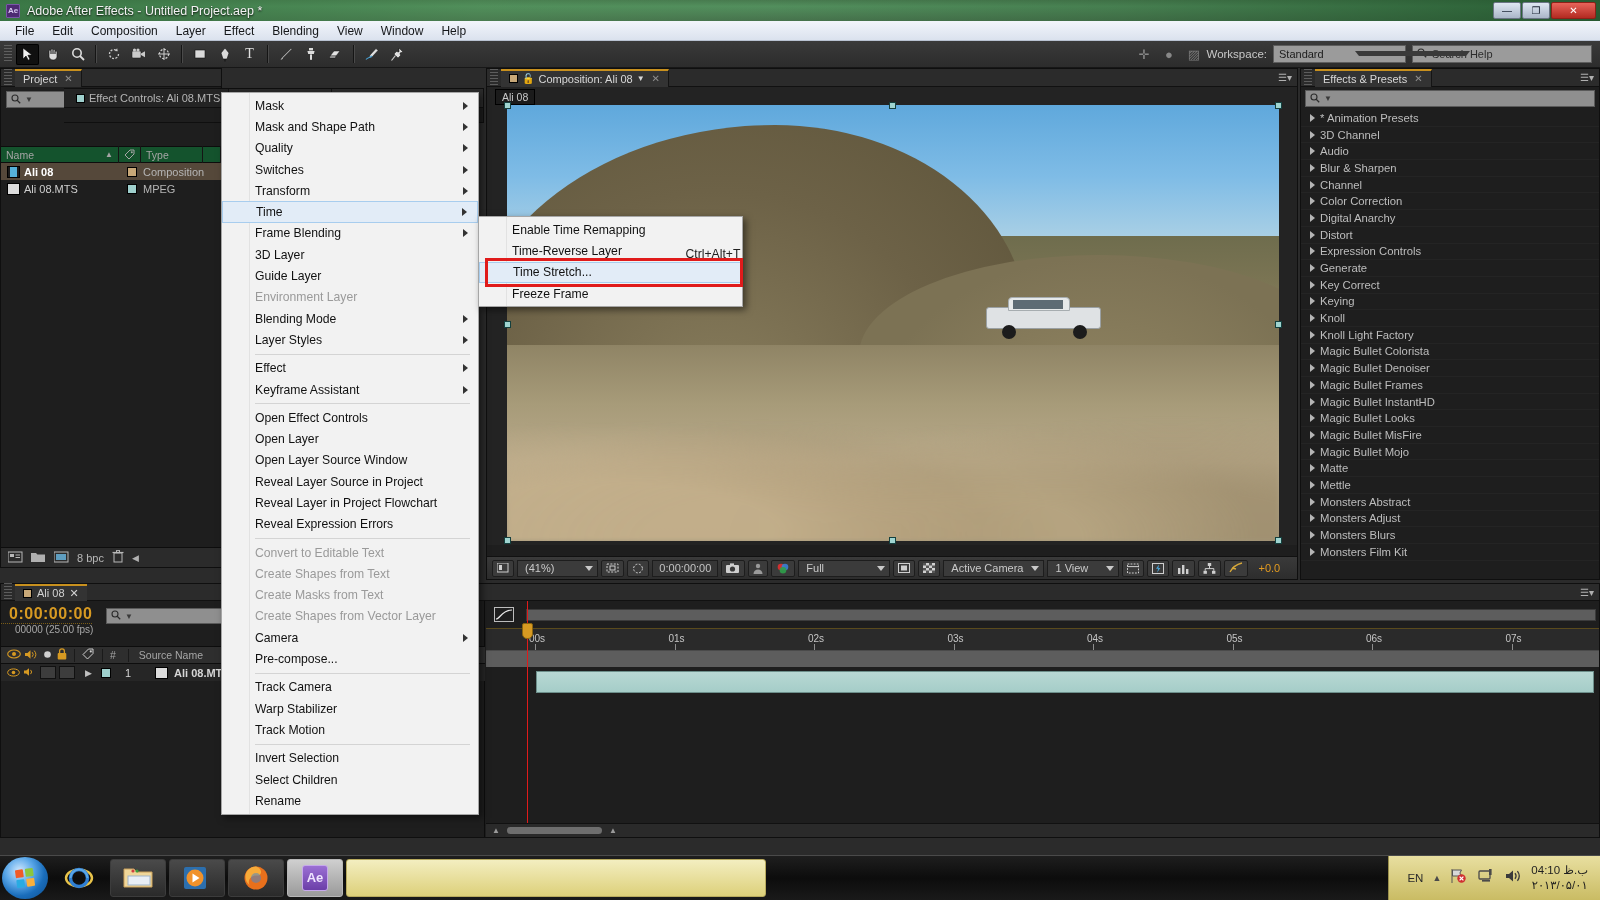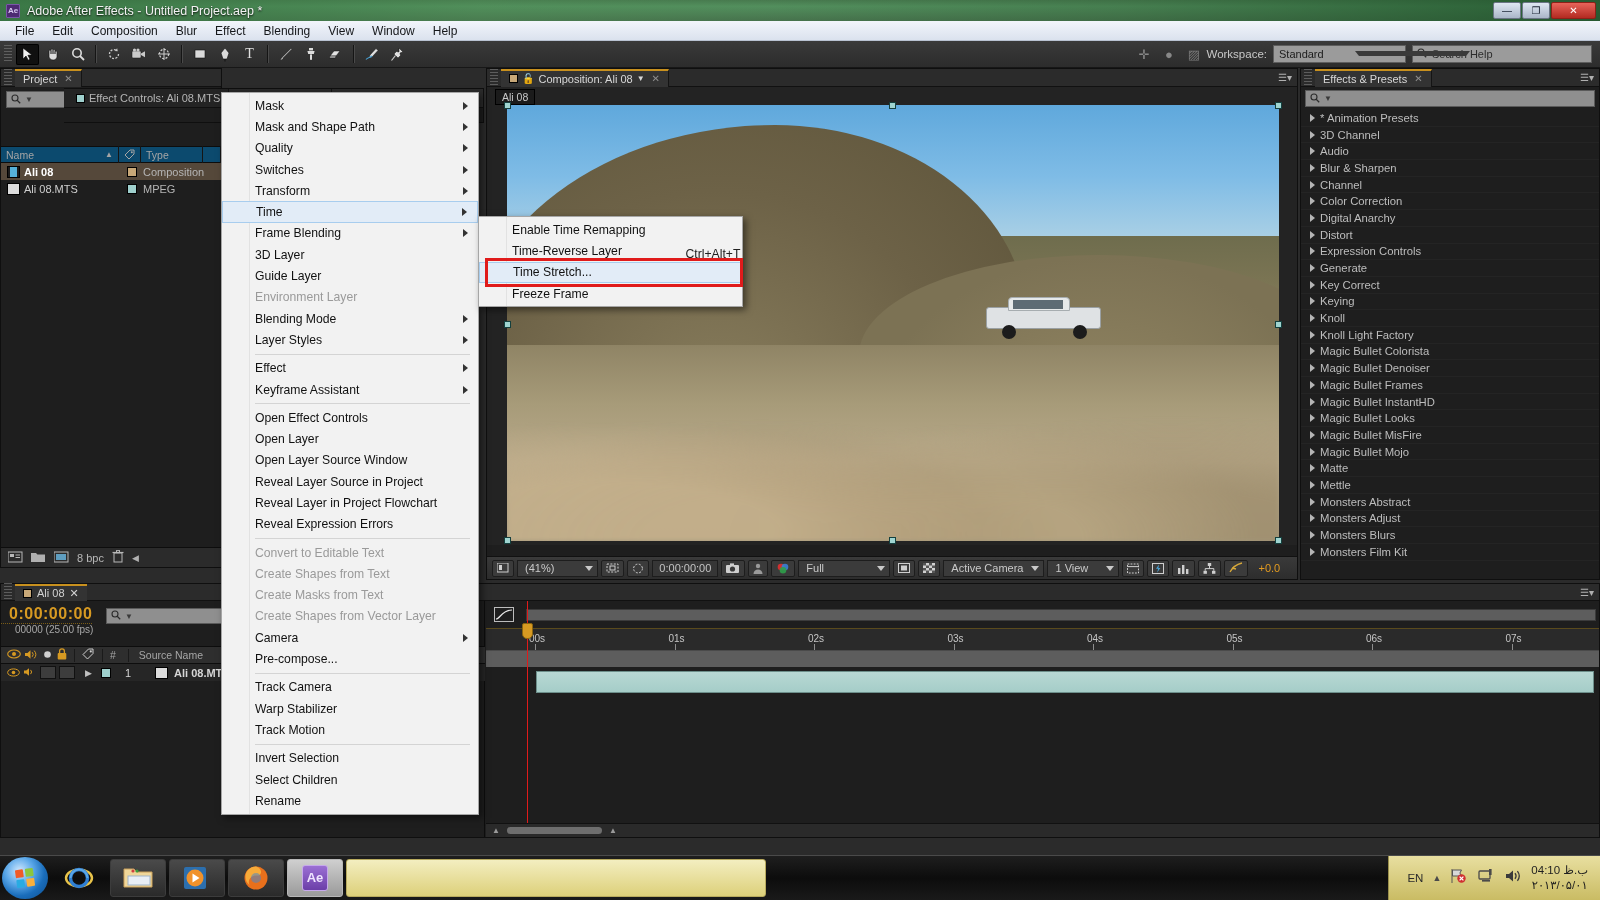--- a/index.html
+++ b/index.html
@@ -98,21 +98,21 @@
   .proj-head{ display:flex; padding:6px; gap:8px; }
   .proj-thumb{ width:64px; height:44px; border:1px solid #666; position:relative; overflow:hidden;
     background:linear-gradient(180deg,#7eb4d8 0%,#9ec4dd 28%,#6f6a55 30%,#8d8469 55%,#9b8f72 100%); }
   .proj-thumb .hill{ position:absolute; left:-5px; top:8px; width:48px;height:20px;background:#6f6247;border-radius:50% 40% 0 0;}
   .proj-thumb .car{ position:absolute; right:14px; top:13px; width:9px;height:4px;background:#dadada;border-radius:1px;}
   .proj-thumb-bar{ width:64px;height:11px;background:#7d7d7d;border:1px solid #555;border-top:none;}
   .proj-meta{ color:#d2d2d2; font-size:10.5px; line-height:14px; }
   .proj-meta .nm{ font-weight:bold; color:#eaeaea; font-size:11px;}
   .search-row{ margin:4px 5px; height:17px; background:#8f8f8f; border:1px solid #5a5a5a;
     display:flex; align-items:center; padding-left:4px; color:#333; font-size:10px;}
-  .col-head{ height:17px; background:#0c4a6e; border-top:1px solid #0d0d0d; border-bottom:1px solid #0d0d0d;
+  .col-head{ height:17px; background:#14532d; border-top:1px solid #0d0d0d; border-bottom:1px solid #0d0d0d;
     display:flex; align-items:center; color:#a5a5a5; font-size:10.5px;}
   .col-head .c{ border-right:1px solid #151515; height:17px; display:flex; align-items:center; padding:0 5px;}
   .proj-row{ height:17px; display:flex; align-items:center; font-size:11px; color:#cfcfcf;}
   .proj-row.sel{ background:#55483a; color:#fff; font-weight:bold; }
   .proj-row .ic{ width:13px;height:12px;margin:0 4px 0 6px;border:1px solid #000;}
   .swatch{ width:10px;height:10px;border:1px solid #000; margin-right:6px;}
   .proj-foot{ position:absolute; left:0; bottom:0; width:100%; height:20px; background:#2b2b2b;
     border-top:1px solid #0d0d0d; display:flex; align-items:center; gap:8px; padding-left:7px;
     color:#b8b8b8; font-size:11px;}
 
@@ -256,21 +256,21 @@
       <div class="winbtn">—</div>
       <div class="winbtn">❐</div>
       <div class="winbtn close">✕</div>
     </div>
   </div>
 
   <div class="menubar">
     <div class="mi">File</div>
     <div class="mi">Edit</div>
     <div class="mi">Composition</div>
-    <div class="mi">Blur</div>
+    <div class="mi">Layer</div>
     <div class="mi">Effect</div>
     <div class="mi">Blending</div>
     <div class="mi">View</div>
     <div class="mi">Window</div>
     <div class="mi">Help</div>
   </div>
 
   <div class="toolbar">
     <div class="grip"></div>
     <div class="tool sel">

